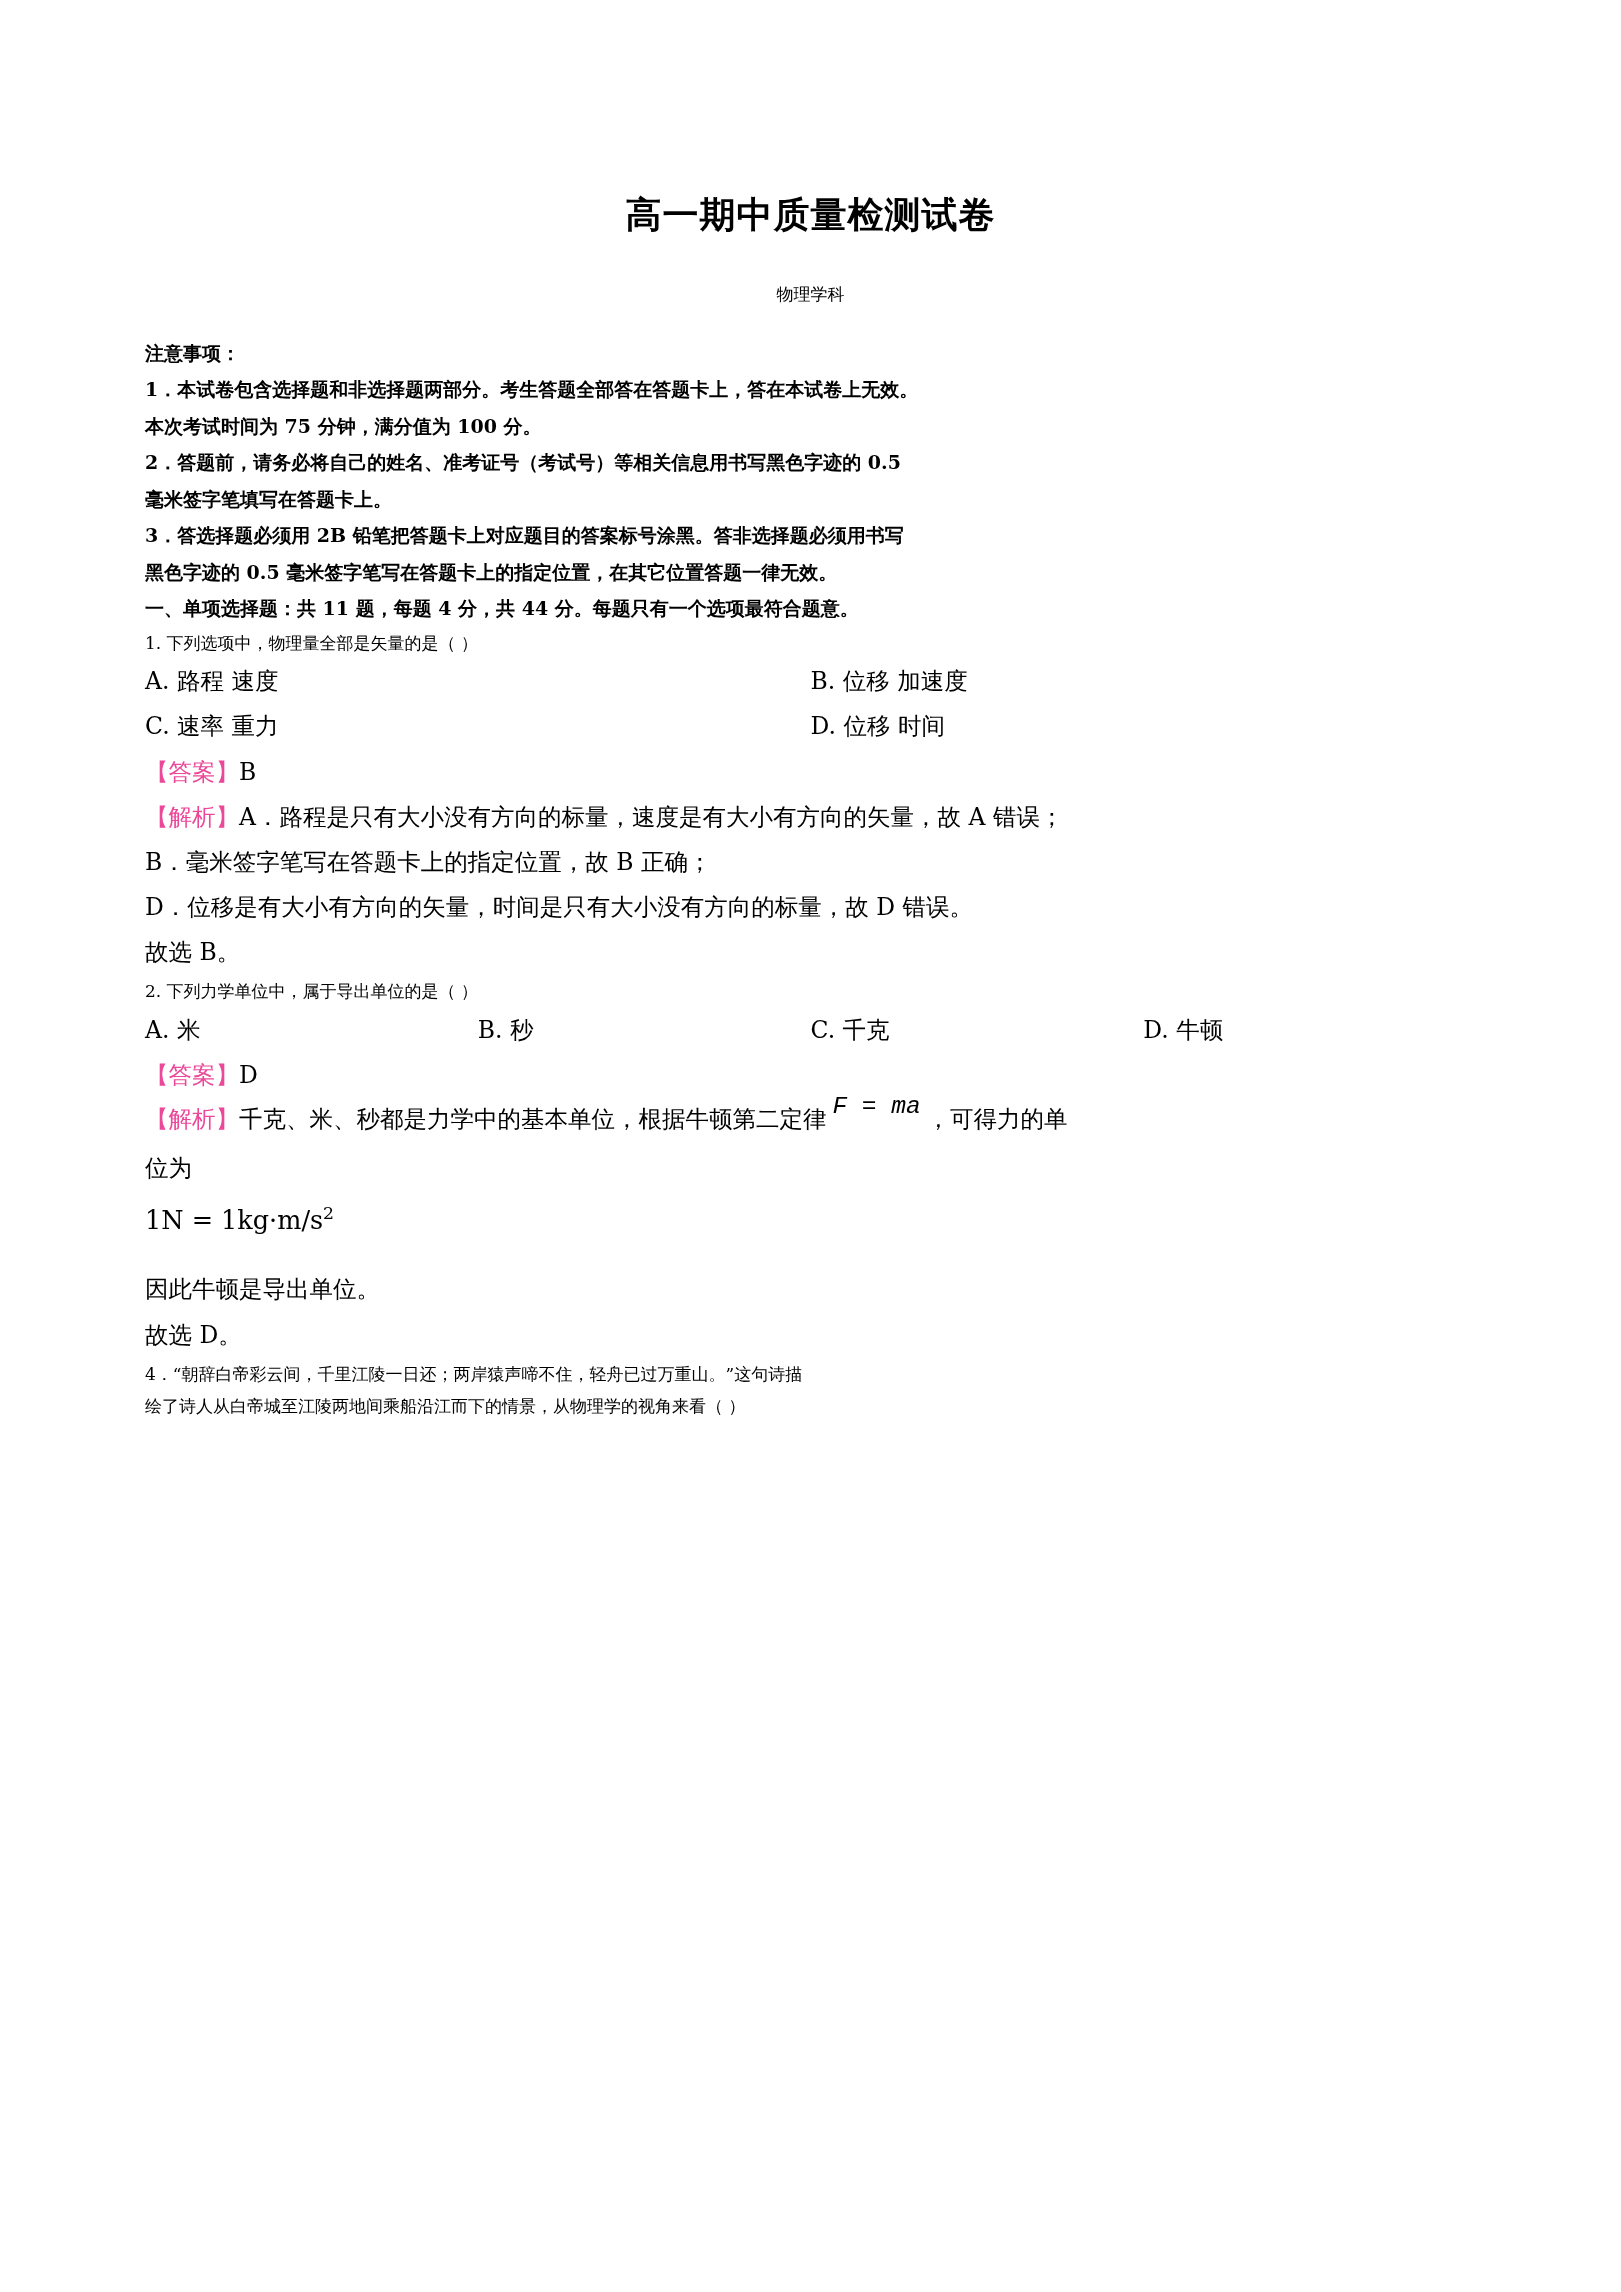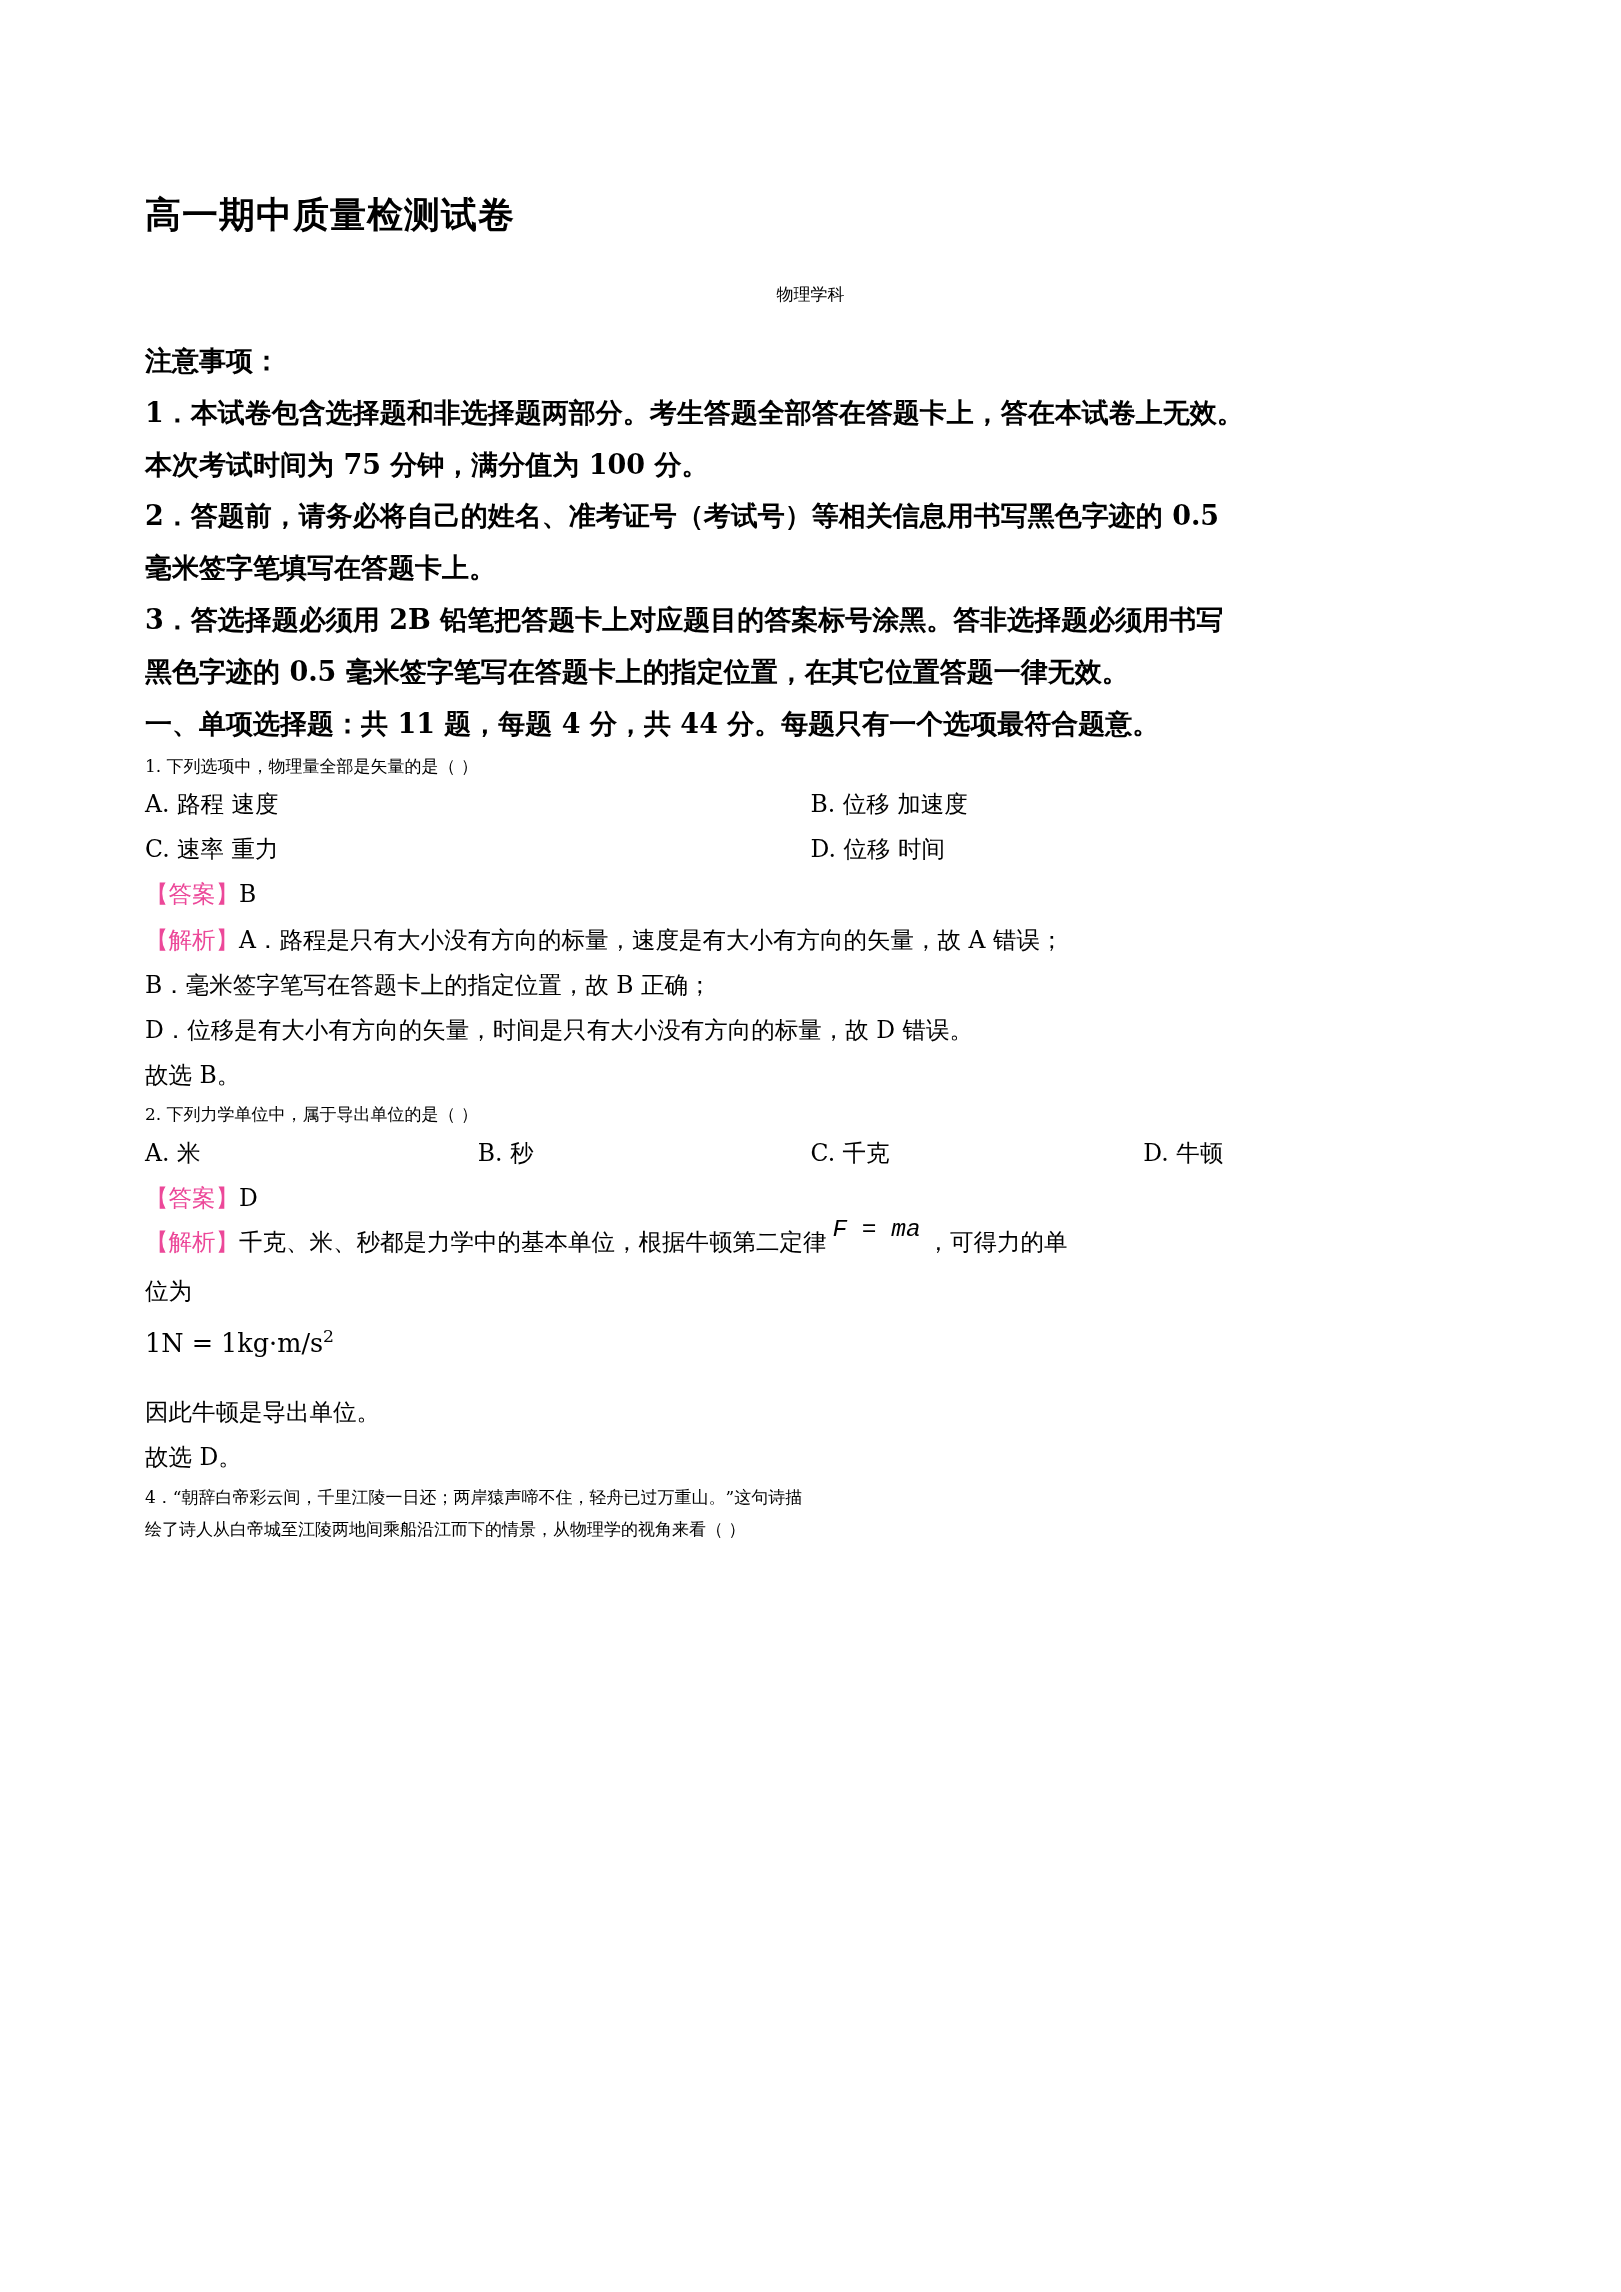--- a/index.html
+++ b/index.html
@@ -14,35 +14,36 @@
     color: #000000;
   }
   .page {
     width: 1621px;
     min-height: 2293px;
     box-sizing: border-box;
     padding: 191px 145px 59px 145px;
     position: relative;
   }
   .doc-title {
+    text-align: center;
     font-size: 36px;
     font-weight: bold;
     letter-spacing: 1px;
     margin: 0 0 43px 0;
     font-family: "DejaVu Serif", "Liberation Serif", serif;
   }
   .doc-subtitle {
     text-align: center;
     font-size: 17px;
     font-weight: normal;
     margin: 0 0 29px 0;
     font-family: "DejaVu Serif", "Liberation Serif", serif;
   }
   .bold-line {
-    font-size: 27px;
+    font-size: 19px;
     font-weight: bold;
     line-height: 1.92;
     font-family: "DejaVu Serif", "Liberation Serif", serif;
     margin: 0;
   }
   .normal-line {
     font-size: 17px;
     font-weight: normal;
     line-height: 1.92;
     font-family: "DejaVu Serif", "Liberation Serif", serif;

